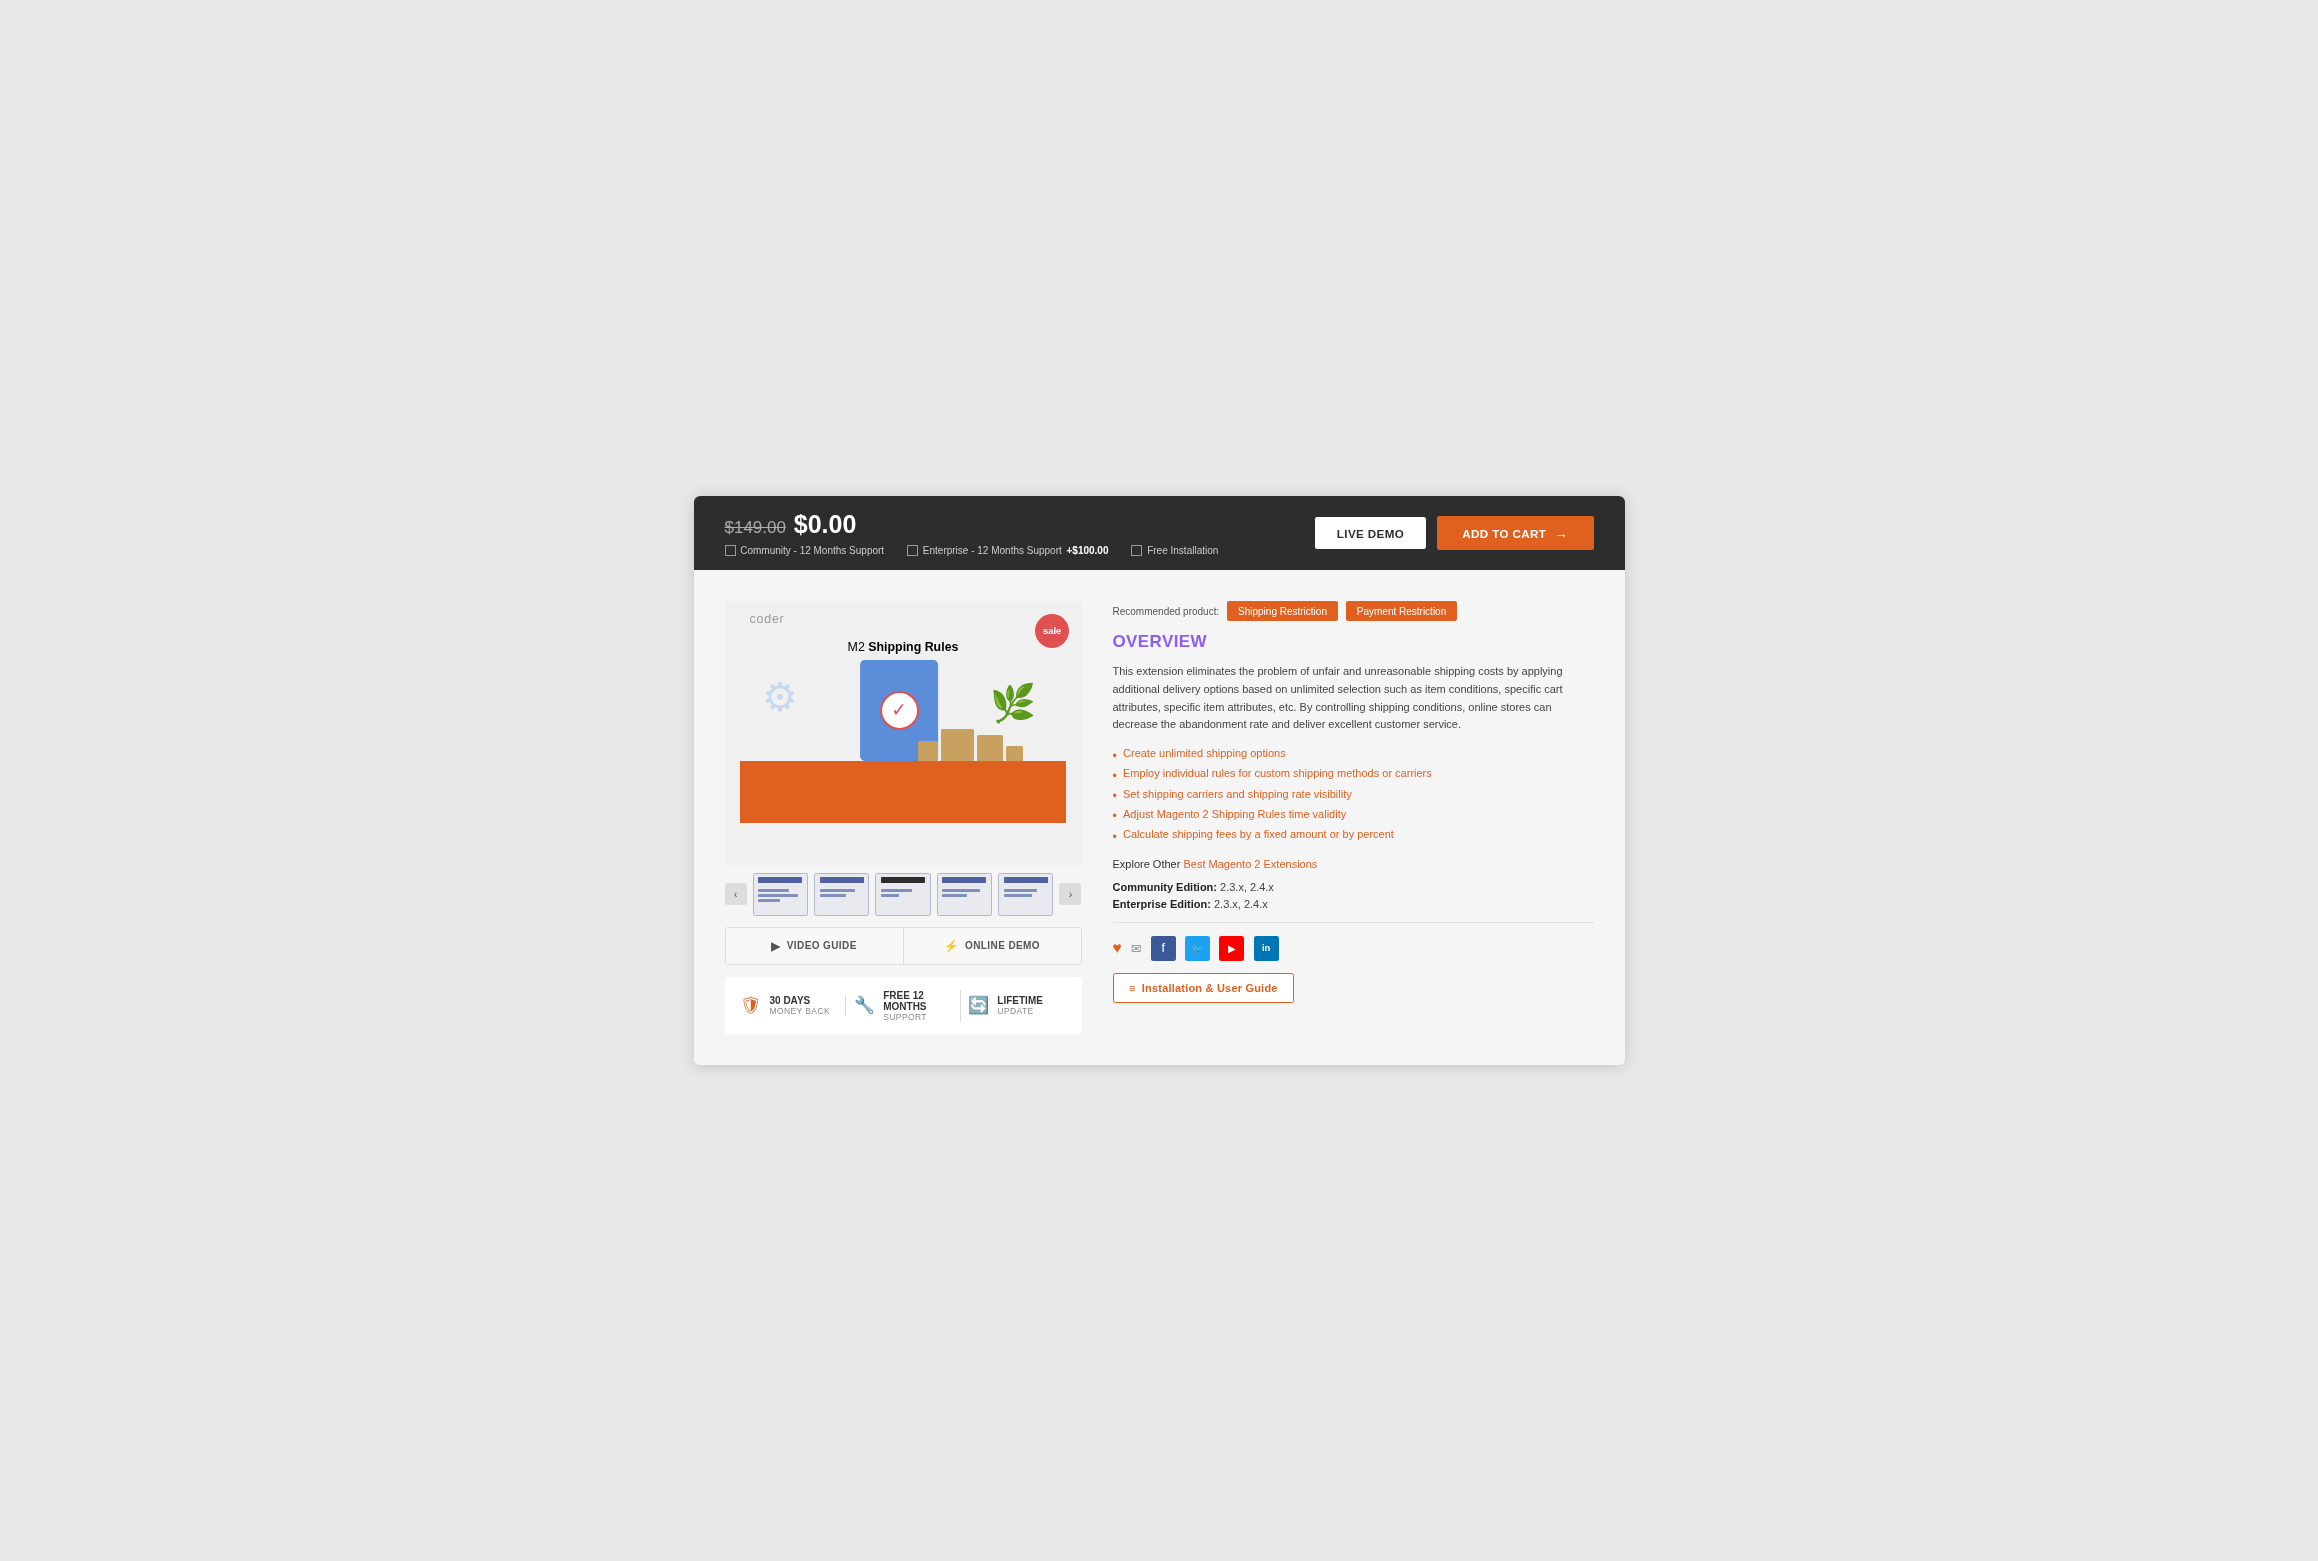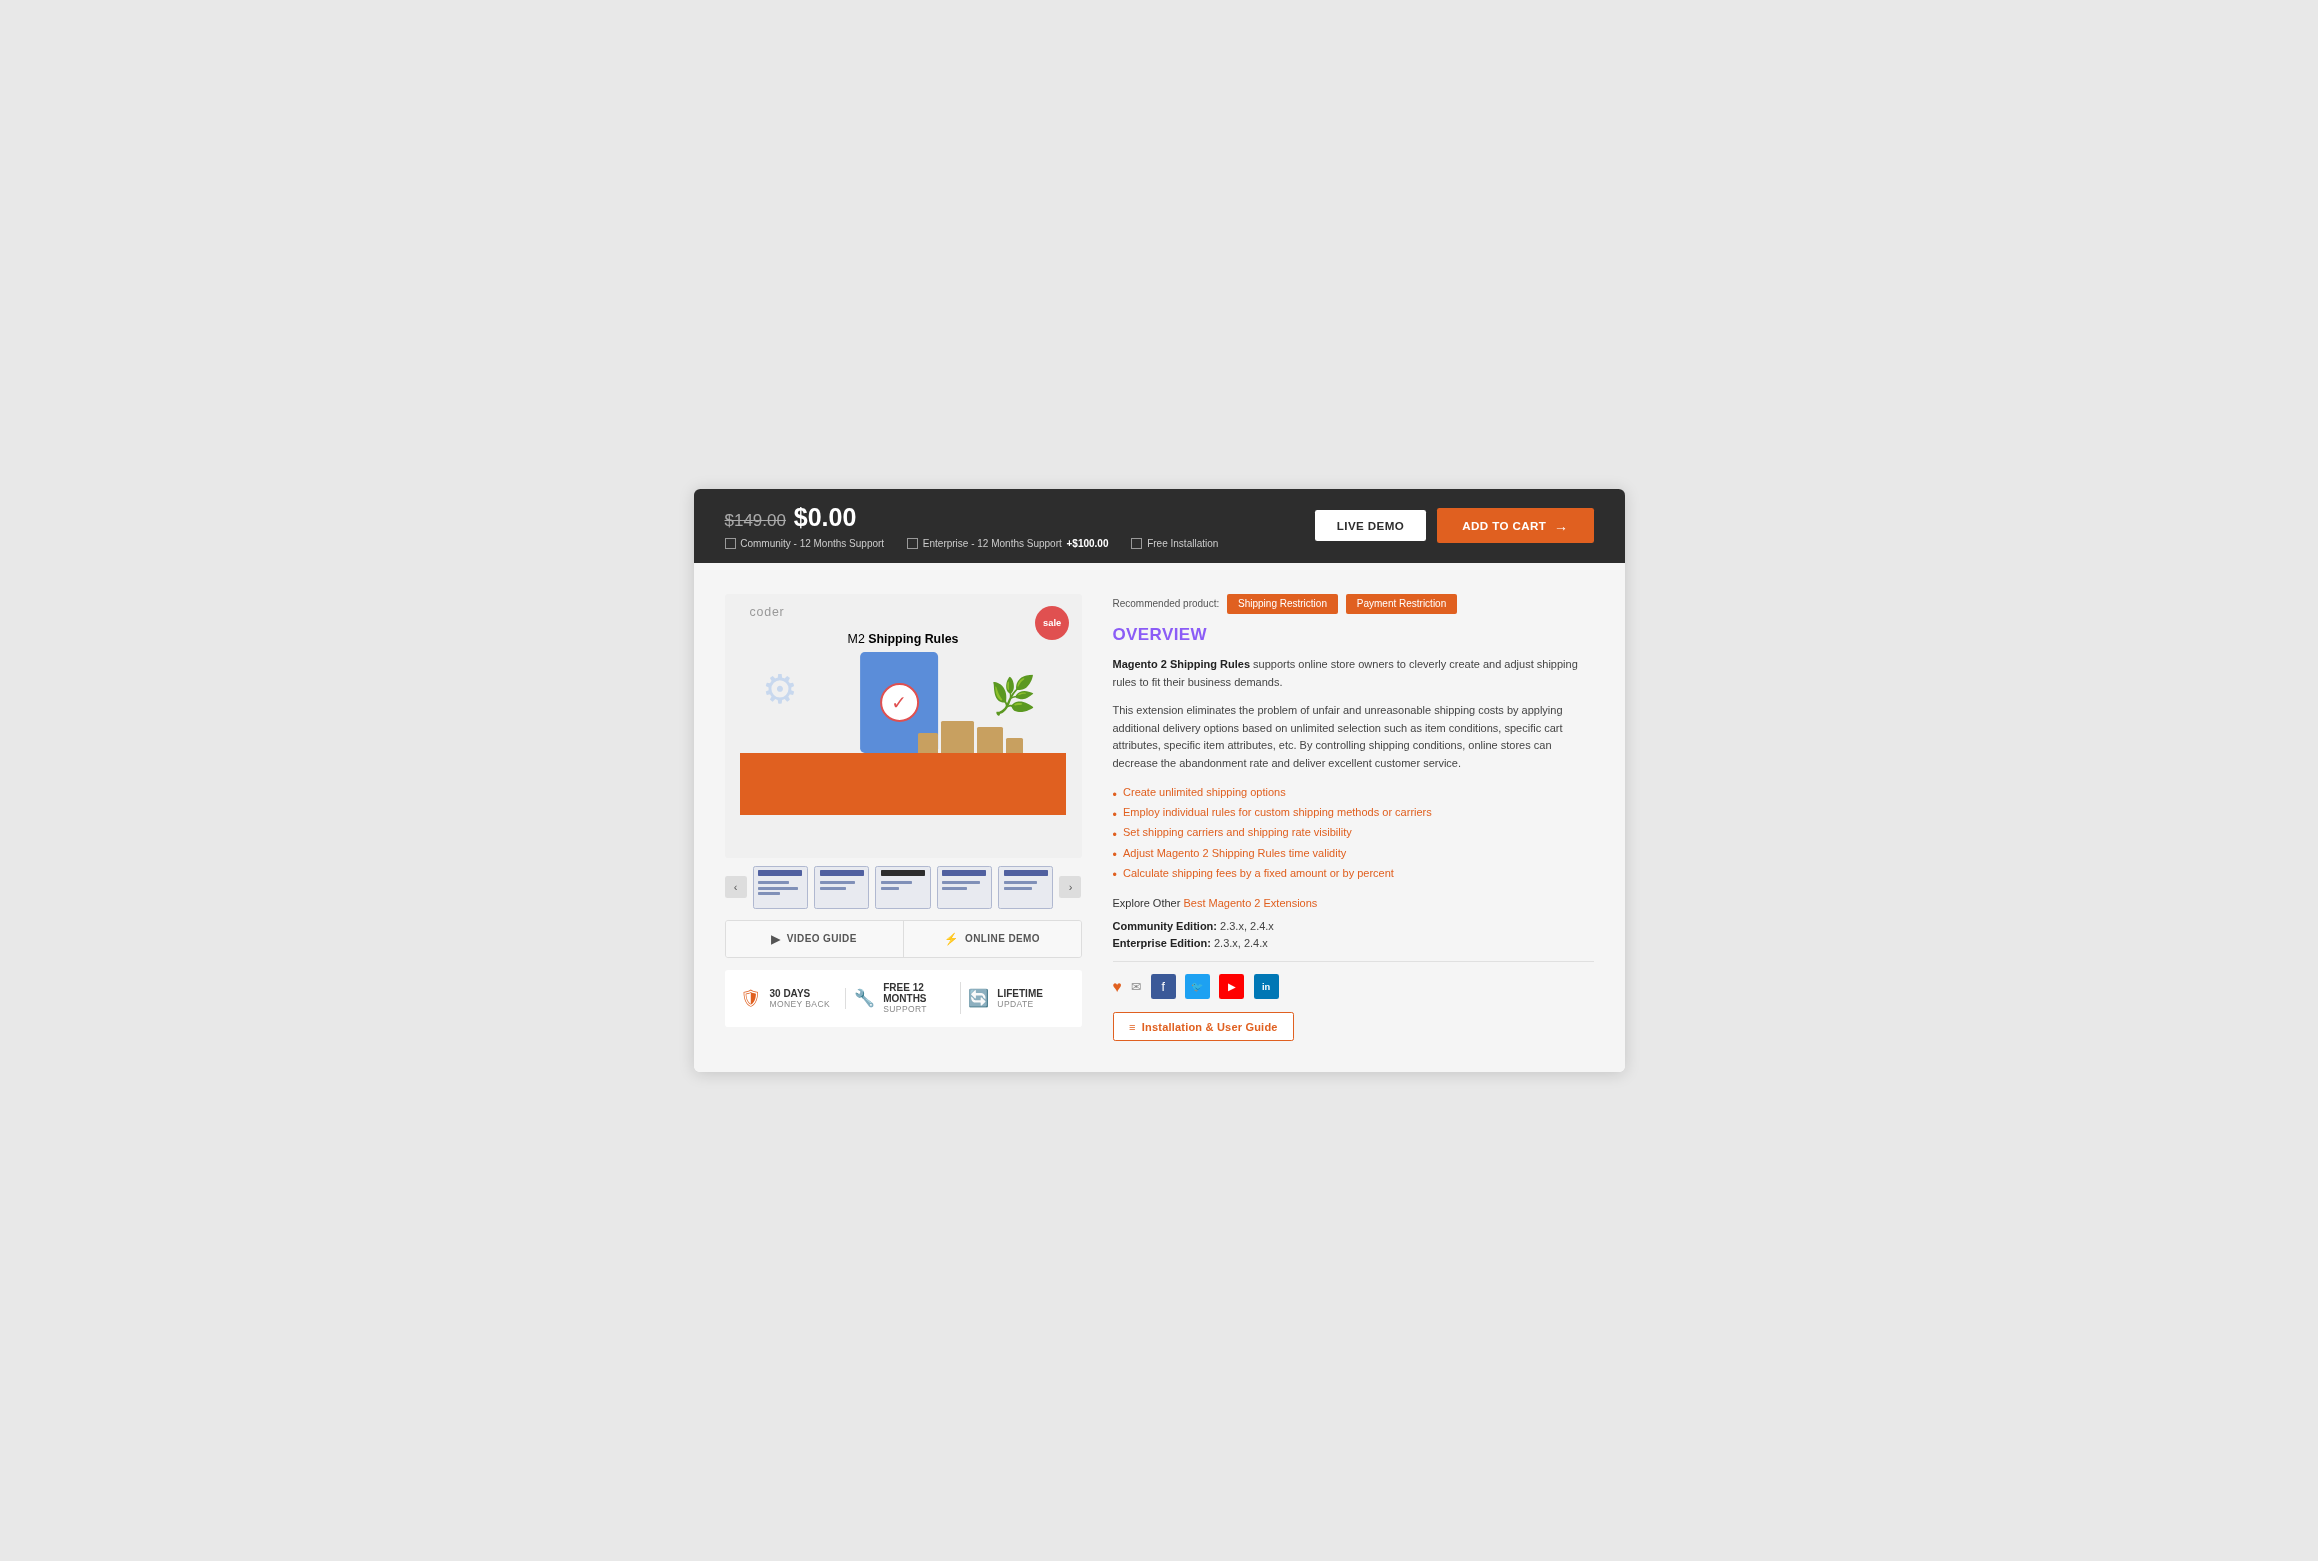--- a/index.html
+++ b/index.html
@@ -647,23 +647,20 @@
         <div class="recommended-row">
           <span class="recommended-label">Recommended product:</span>
           <button class="tag-btn tag-orange">Shipping Restriction</button>
           <button class="tag-btn tag-orange">Payment Restriction</button>
         </div>
 
         
         <div class="section-title">OVERVIEW</div>
 
         
-        <p class="overview-text">
-          <strong>Magento 2 Shipping Rules</strong><span> supports online store owners to cleverly create and adjust shipping rules to fit their business demands.</span>
-        </p>
 
         
         <p class="overview-text">This extension eliminates the problem of unfair and unreasonable shipping costs by applying additional delivery options based on unlimited selection such as item conditions, specific cart attributes, specific item attributes, etc. By controlling shipping conditions, online stores can decrease the abandonment rate and deliver excellent customer service.</p>
 
         
         <ul class="features-list">
           <li>
               <span class="bullet">•</span>
               <span>Create unlimited shipping options</span>
             </li>

